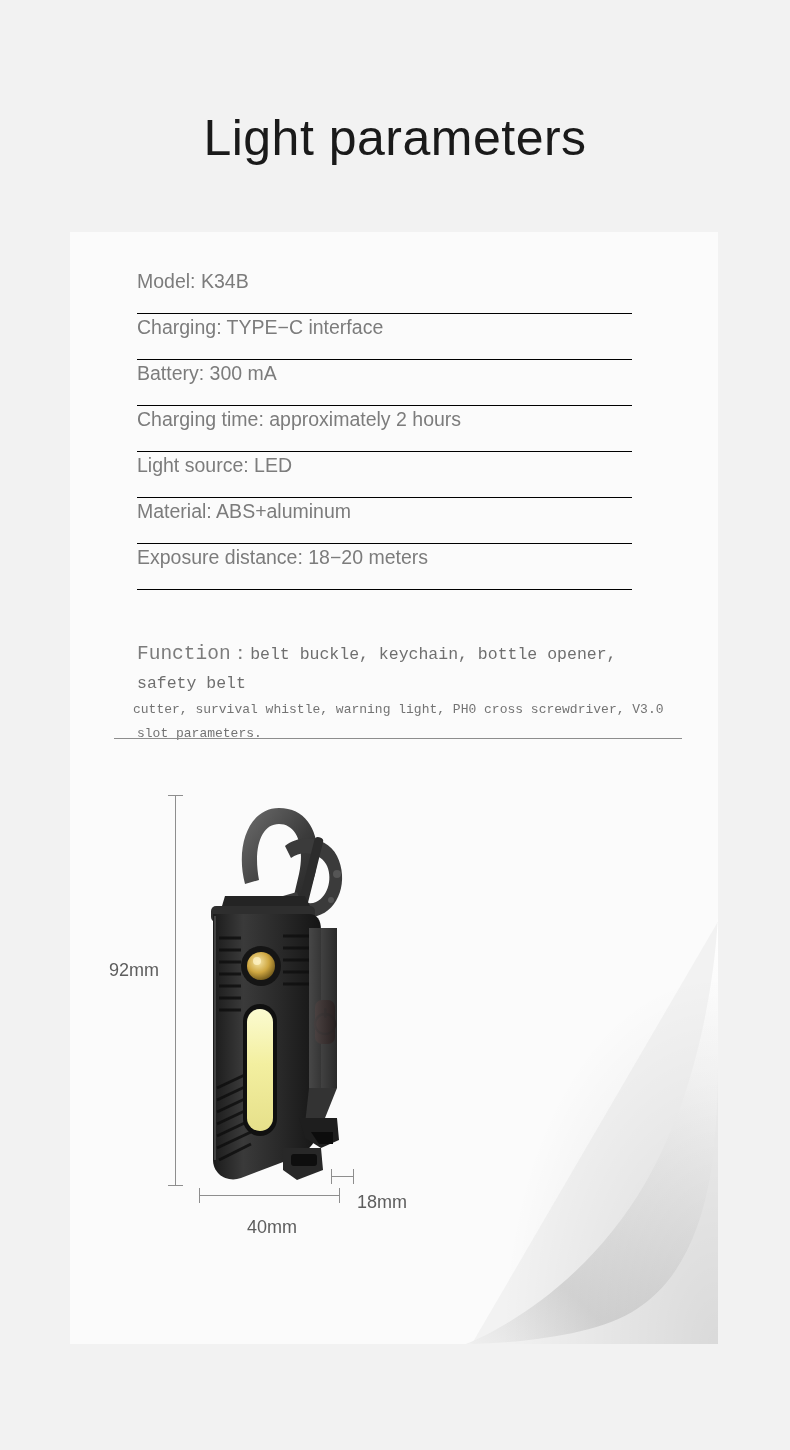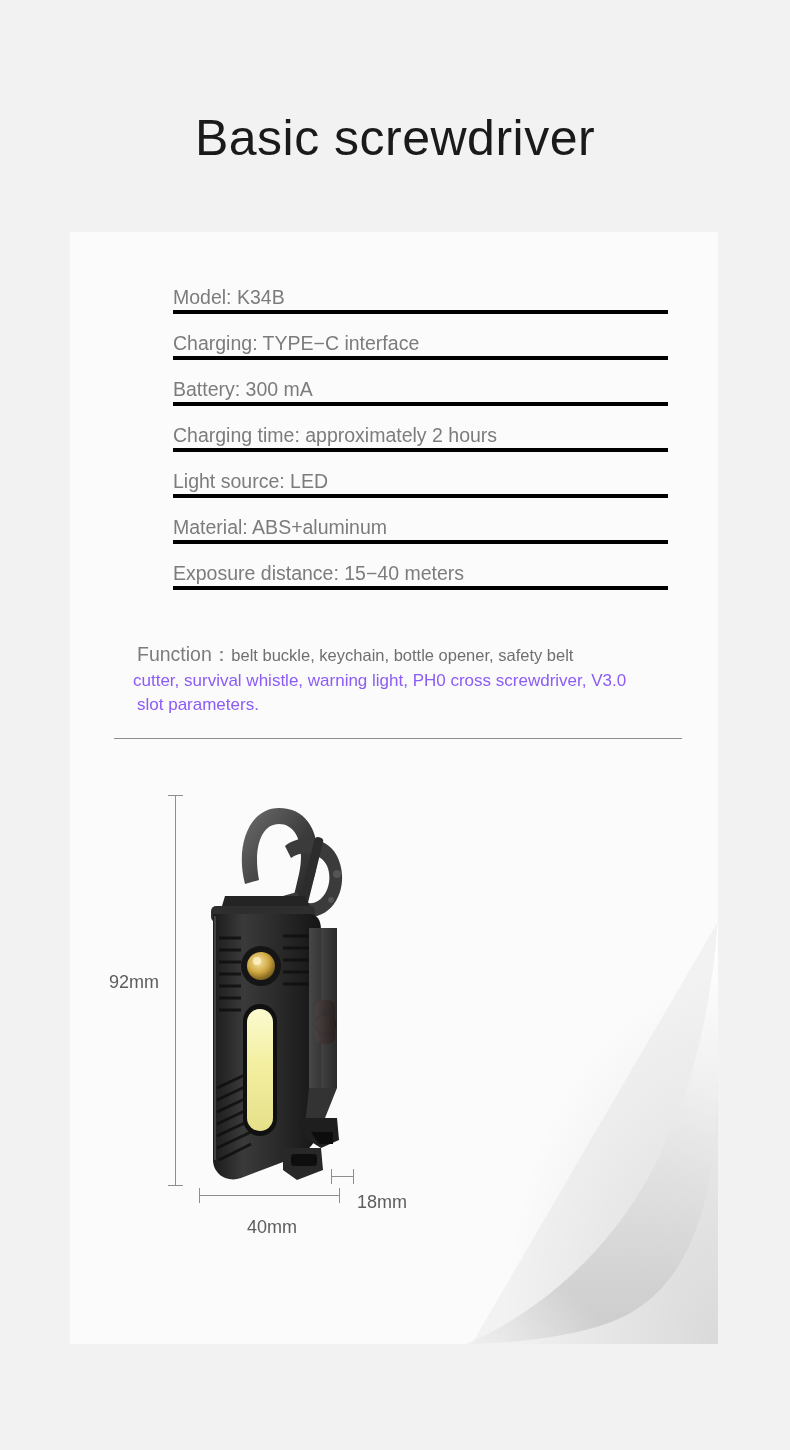--- a/index.html
+++ b/index.html
@@ -67,56 +67,56 @@
 
   
   .specs {
     position: absolute;
     left: 137px;
     top: 268px;
     width: 495px;
   }
   .spec-row {
     height: 46px;
-    border-bottom: 4px solid #000000;
+    border-bottom: 1px solid #000000;
     display: flex;
-    align-items: flex-end;
+    align-items: flex-start;
     box-sizing: border-box;
-    margin-left: 36px;
   }
   .spec-text {
     font-size: 19.5px;
     color: #7c7c7c;
     line-height: 26px;
     white-space: nowrap;
   }
 
   
   .spec-row.w1 { width: 495px; }
   .spec-row.w2 { width: 495px; }
 
   
   .function-block {
     position: absolute;
     left: 137px;
     top: 640px;
     width: 545px;
+    font-family: Liberation Mono, monospace;
   }
   .function-head {
     font-size: 19.5px;
     color: #7c7c7c;
     line-height: 28px;
   }
   .function-label {
     font-size: 19.5px;
     color: #7c7c7c;
   }
   .function-body {
-    font-size: 17px;
-    color: #8b5cf6;
+    font-size: 13px;
+    color: #737373;
     line-height: 24px;
   }
   .function-inline {
     font-size: 16.5px;
     color: #6f6f6f;
   }
   .function-rule {
     position: absolute;
     left: -23px;
     top: 98px;
@@ -131,21 +131,21 @@
     left: 95px;
     top: 780px;
     width: 360px;
     height: 470px;
   }
   .dim-label {
     position: absolute;
     font-size: 18px;
     color: #5d5d5d;
   }
-  .dim-92 { left: 14px; top: 192px; }
+  .dim-92 { left: 14px; top: 180px; }
   .dim-40 { left: 152px; top: 437px; }
   .dim-18 { left: 262px; top: 412px; }
 
   .vline {
     position: absolute;
     left: 80px;
     top: 15px;
     width: 1px;
     height: 390px;
     background: #8e8e8e;
@@ -192,21 +192,21 @@
     position: absolute;
     left: 92px;
     top: 8px;
     width: 180px;
     height: 400px;
   }
 </style>
 </head>
 <body>
 
-<div class="page-title">Basic screwdriver</div>
+<div class="page-title">Light parameters</div>
 
 <div class="paper-wrap">
   <div class="paper"></div>
   <div class="paper-curl"></div>
   <div class="paper-curl-shade"></div>
 </div>
 
 <div class="specs">
   <div class="spec-row w1">
     <span class="spec-text">Model: K34B</span>
@@ -220,21 +220,21 @@
   <div class="spec-row w2">
     <span class="spec-text">Charging time: approximately 2 hours</span>
   </div>
   <div class="spec-row w2">
     <span class="spec-text">Light source: LED</span>
   </div>
   <div class="spec-row w1">
     <span class="spec-text">Material: ABS+aluminum</span>
   </div>
   <div class="spec-row w2">
-    <span class="spec-text">Exposure distance: 15−40 meters</span>
+    <span class="spec-text">Exposure distance: 18−20 meters</span>
   </div>
 </div>
 
 <div class="function-block">
   <div class="function-head">
     <span class="function-label">Function：</span><span class="function-inline">belt buckle, keychain, bottle opener, safety belt</span>
   </div>
   <div class="function-body" style="margin-left:-4px;">cutter, survival whistle, warning light, PH0 cross screwdriver, V3.0</div>
   <div class="function-body">slot  parameters.</div>
   <div class="function-rule"></div>

